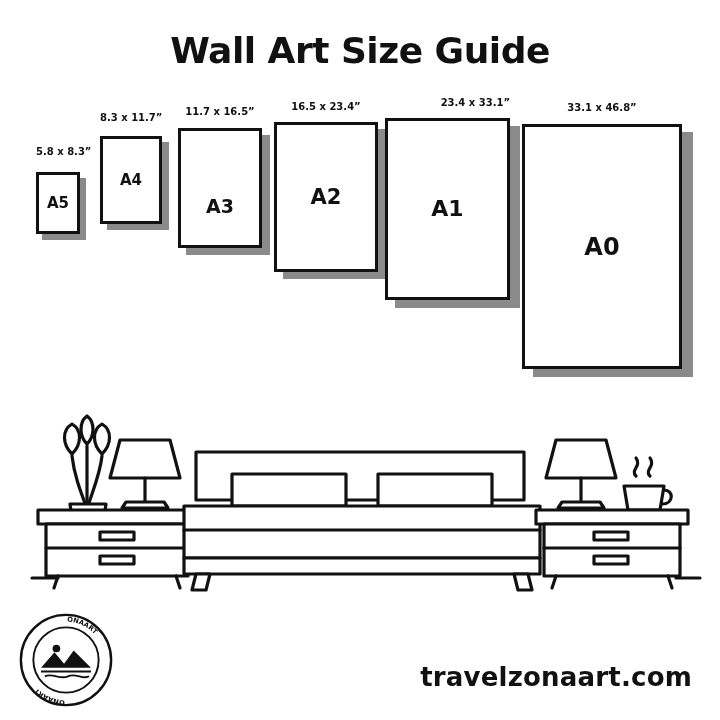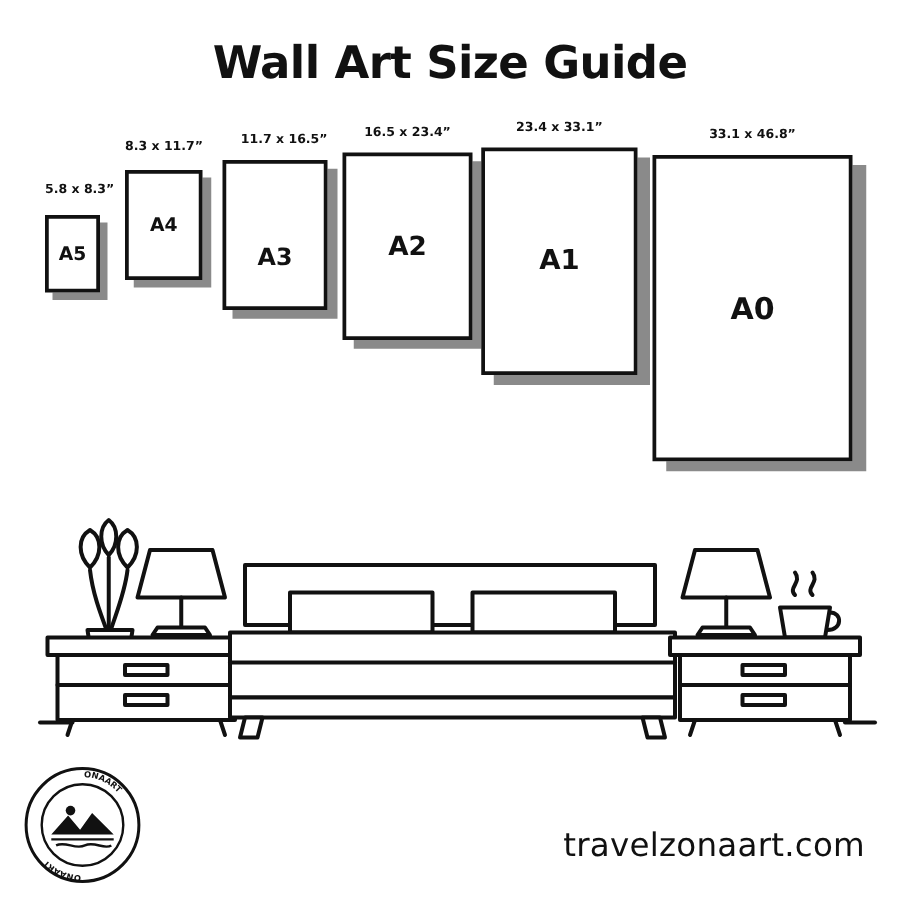--- a/index.html
+++ b/index.html
@@ -82,21 +82,21 @@
     width: 720px;
     height: 230px;
   }
 
   
   #site-url {
     position: absolute;
     right: 28px;
     bottom: 28px;
     font-size: 26px;
-    font-weight: normal;
+    font-weight: bold;
     color: #111111;
     letter-spacing: 0.2px;
   }
   #logo {
     position: absolute;
     left: 18px;
     bottom: 12px;
     width: 96px;
     height: 96px;
   }
@@ -125,37 +125,37 @@
 
     <div class="frame-wrap" style="left:100px; top:0px; width:62px; height:125px;">
       <div class="frame-dim" style="top:2px;">8.3 x 11.7”</div>
       <div class="frame-shadow" style="left:7px; top:32px; width:62px; height:88px;"></div>
       <div class="frame-box" style="left:0px; top:26px; width:62px; height:88px;">
         <span class="frame-label" style="font-size:15px;">A4</span>
       </div>
     </div>
 
     <div class="frame-wrap" style="left:178px; top:0px; width:84px; height:155px;">
-      <div class="frame-dim" style="top:-4px;text-align:right;">11.7 x 16.5”</div>
+      <div class="frame-dim" style="top:-4px;">11.7 x 16.5”</div>
       <div class="frame-shadow" style="left:8px; top:25px; width:84px; height:120px;"></div>
       <div class="frame-box" style="left:0px; top:18px; width:84px; height:120px;">
         <span class="frame-label" style="font-size:19px;margin-top:36px;">A3</span>
       </div>
     </div>
 
     <div class="frame-wrap" style="left:274px; top:0px; width:104px; height:185px;">
       <div class="frame-dim" style="top:-9px;">16.5 x 23.4”</div>
       <div class="frame-shadow" style="left:9px; top:19px; width:104px; height:150px;"></div>
       <div class="frame-box" style="left:0px; top:12px; width:104px; height:150px;">
         <span class="frame-label" style="font-size:21px;">A2</span>
       </div>
     </div>
 
     <div class="frame-wrap" style="left:385px; top:0px; width:125px; height:215px;">
-      <div class="frame-dim" style="top:-13px;">23.4 x 33.1”</div>
+      <div class="frame-dim" style="top:-13px;text-align:right;">23.4 x 33.1”</div>
       <div class="frame-shadow" style="left:10px; top:16px; width:125px; height:182px;"></div>
       <div class="frame-box" style="left:0px; top:8px; width:125px; height:182px;">
         <span class="frame-label" style="font-size:22px;">A1</span>
       </div>
     </div>
 
     <div class="frame-wrap" style="left:522px; top:0px; width:160px; height:280px;">
       <div class="frame-dim" style="top:-8px;">33.1 x 46.8”</div>
       <div class="frame-shadow" style="left:11px; top:22px; width:160px; height:245px;"></div>
       <div class="frame-box" style="left:0px; top:14px; width:160px; height:245px;">

